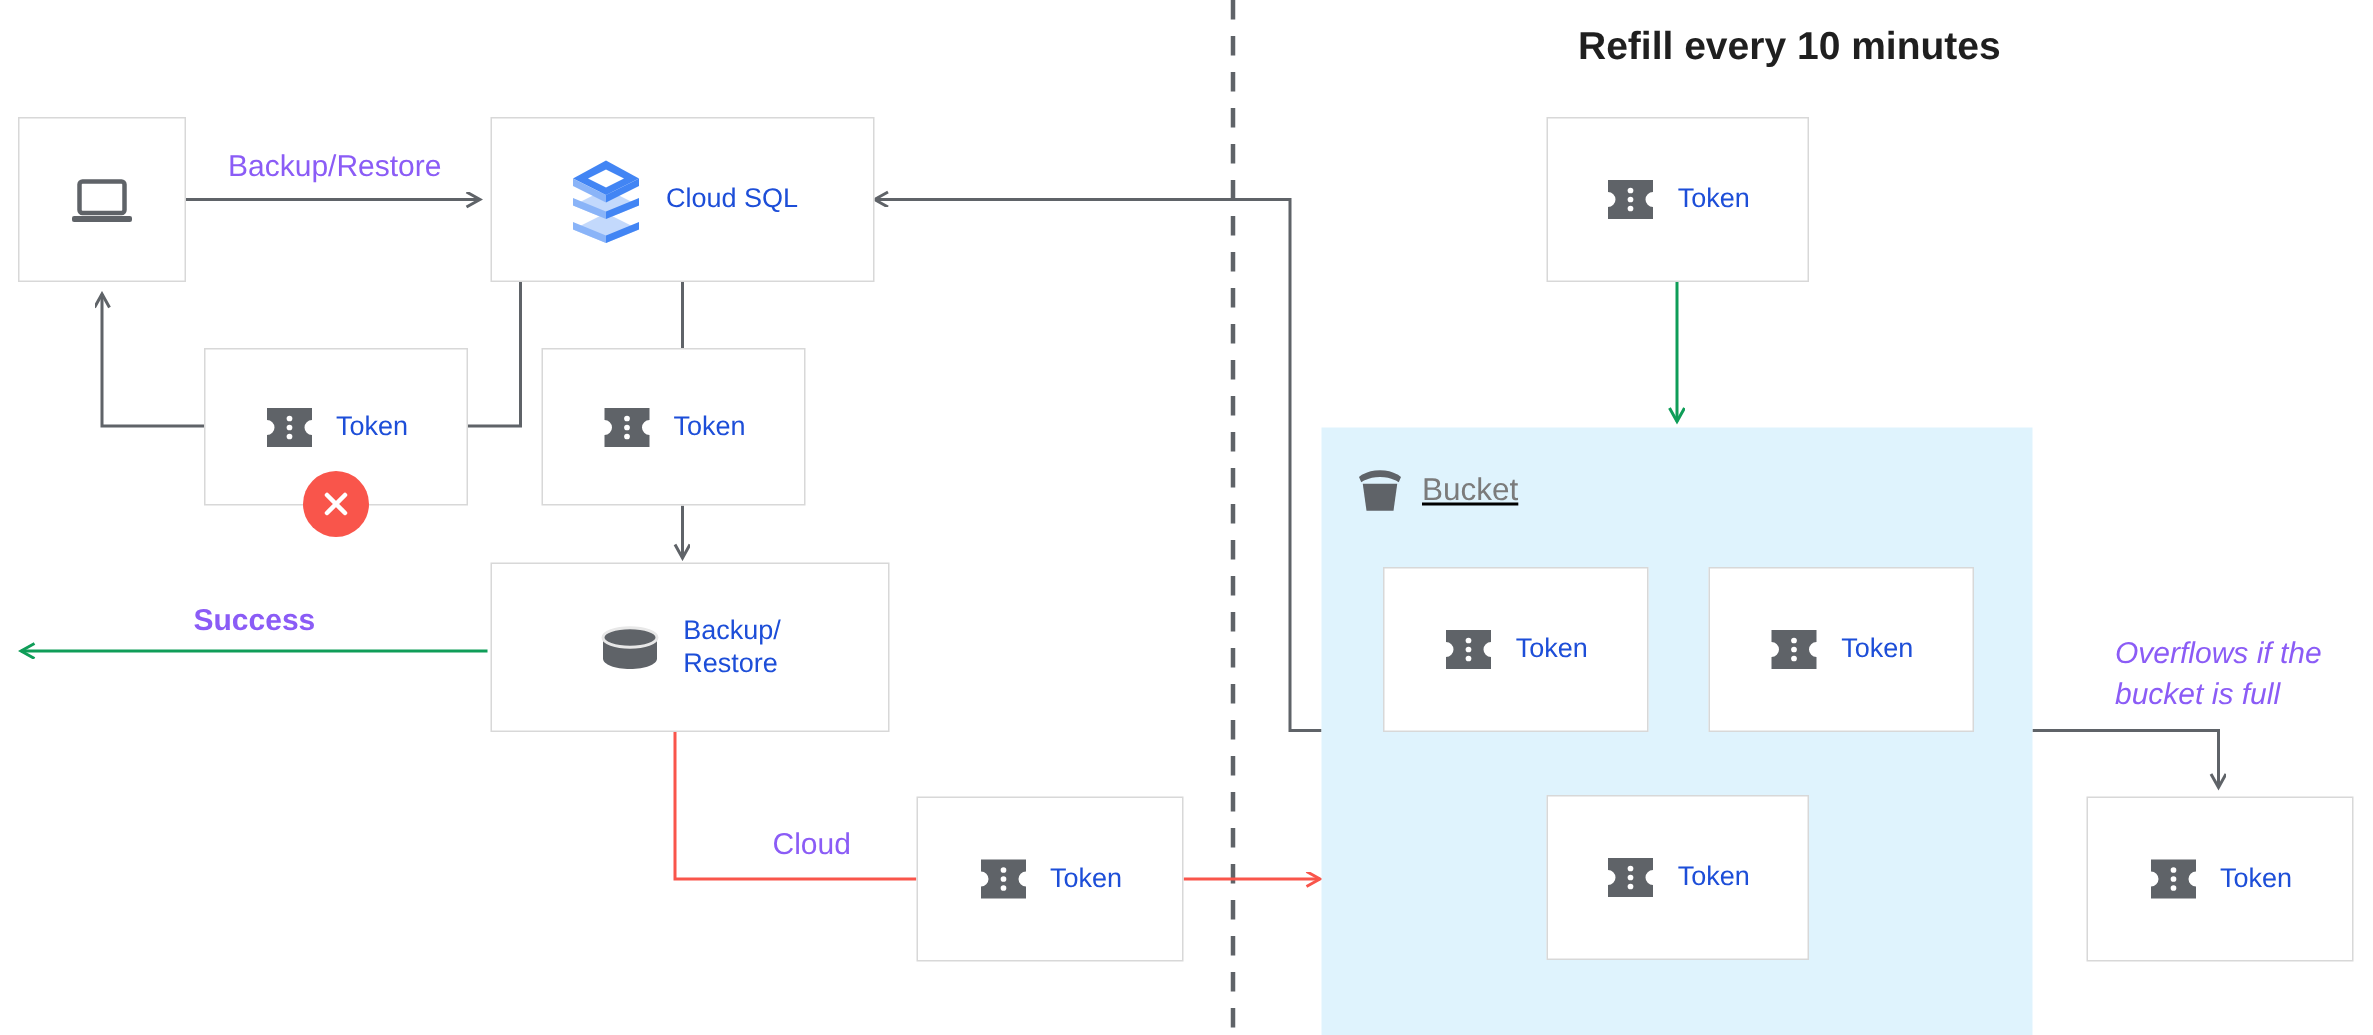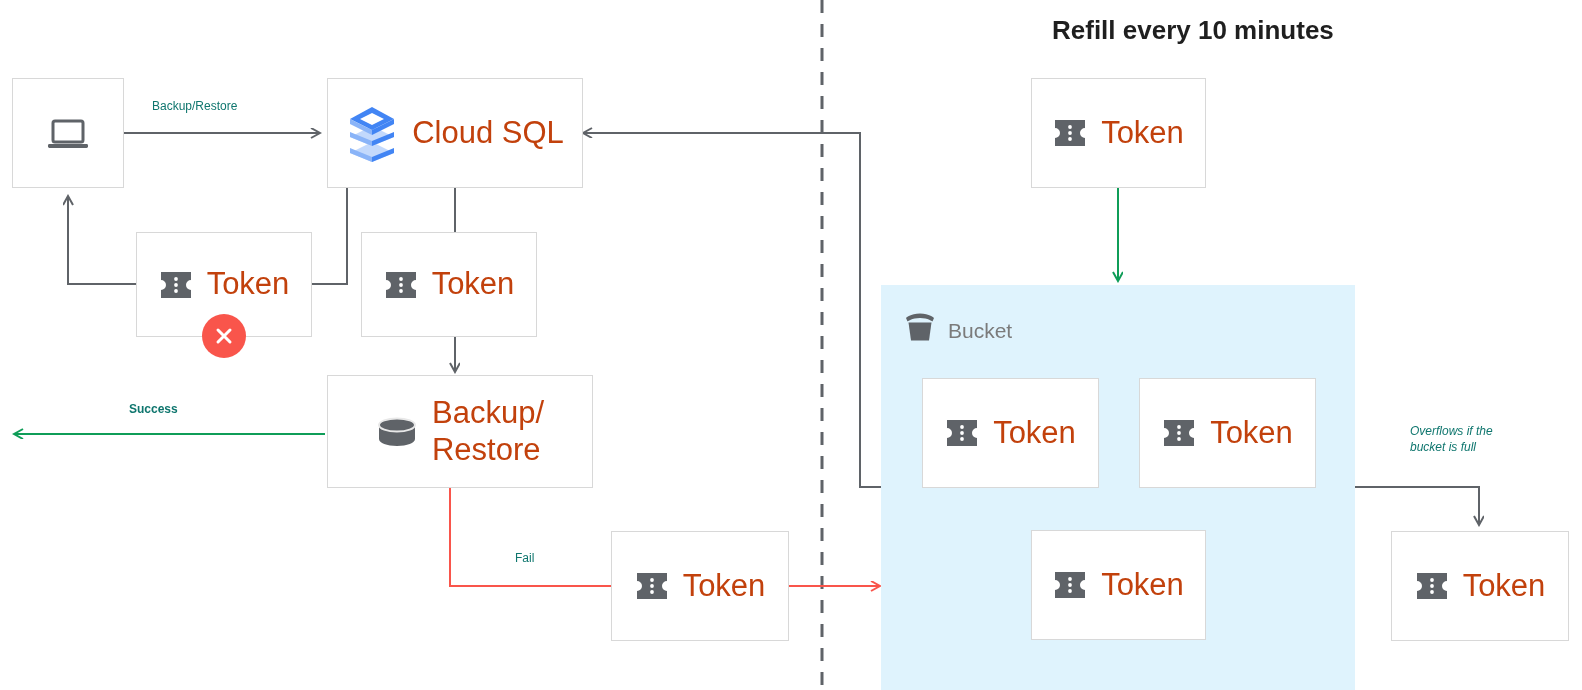--- a/index.html
+++ b/index.html
@@ -25,22 +25,22 @@
     position:absolute;
     background:#ffffff;
     border:1px solid #d8d8d8;
     box-sizing:border-box;
     display:flex;
     align-items:center;
     justify-content:center;
     gap:14px;
   }
   .box .lbl{
-    font-size:31px;
-    color:#c2410c;
+    font-size:18px;
+    color:#1d4ed8;
     line-height:1.18;
     white-space:pre-line;
   }
   
   .tok-ico{
     width:34px;height:30px;
     flex:0 0 auto;
     display:block;
   }
   .db-ico{width:42px;height:36px;flex:0 0 auto;display:block;}
@@ -48,33 +48,34 @@
   .sql-ico{width:52px;height:58px;flex:0 0 auto;display:block;}
   
   #bucket-region{
     position:absolute;
     background:#dff3fd;
     box-sizing:border-box;
   }
   #bucket-header{
     position:absolute;
     display:flex;
-    align-items:flex-end;
+    align-items:center;
     gap:11px;
+    text-decoration:underline;
   }
   #bucket-header .blbl{
     font-size:21px;
     color:#7b7b7b;
   }
   .bucket-ico{width:34px;height:32px;display:block;}
   
   .edge-label{
     position:absolute;
-    font-size:12px;
-    color:#0f766e;
+    font-size:20px;
+    color:#8b5cf6;
     line-height:1.35;
     white-space:pre-line;
   }
   #page-title{
     position:absolute;
     font-size:26px;
     font-weight:bold;
     color:#1f1f1f;
     white-space:nowrap;
   }
@@ -142,21 +143,21 @@
     </span>
     <span class="blbl">Bucket</span>
   </div>
 
   <div id="page-title" style="left:1052px;top:15px;">Refill every 10 minutes</div>
 
   <div class="edge-label" style="left:152px;top:98px;">Backup/Restore</div>
 
   <div class="edge-label" style="left:129px;top:401px;font-weight:bold;">Success</div>
 
-  <div class="edge-label" style="left:515px;top:550px;">Fail</div>
+  <div class="edge-label" style="left:515px;top:550px;">Cloud</div>
 
   <div class="edge-label" style="left:1410px;top:423px;font-style:italic;">Overflows if the
 bucket is full</div>
 
   <div class="box" style="left:12px;top:78px;width:112px;height:110px;">
     <span class="laptop-ico">
       <svg viewBox="0 0 46 40" width="46" height="40">
         <rect x="8" y="8" width="30" height="21" rx="2" fill="none" stroke="#5f6368" stroke-width="3"></rect>
         <rect x="3" y="31" width="40" height="4" rx="1.4" fill="#5f6368"></rect>
       </svg>

